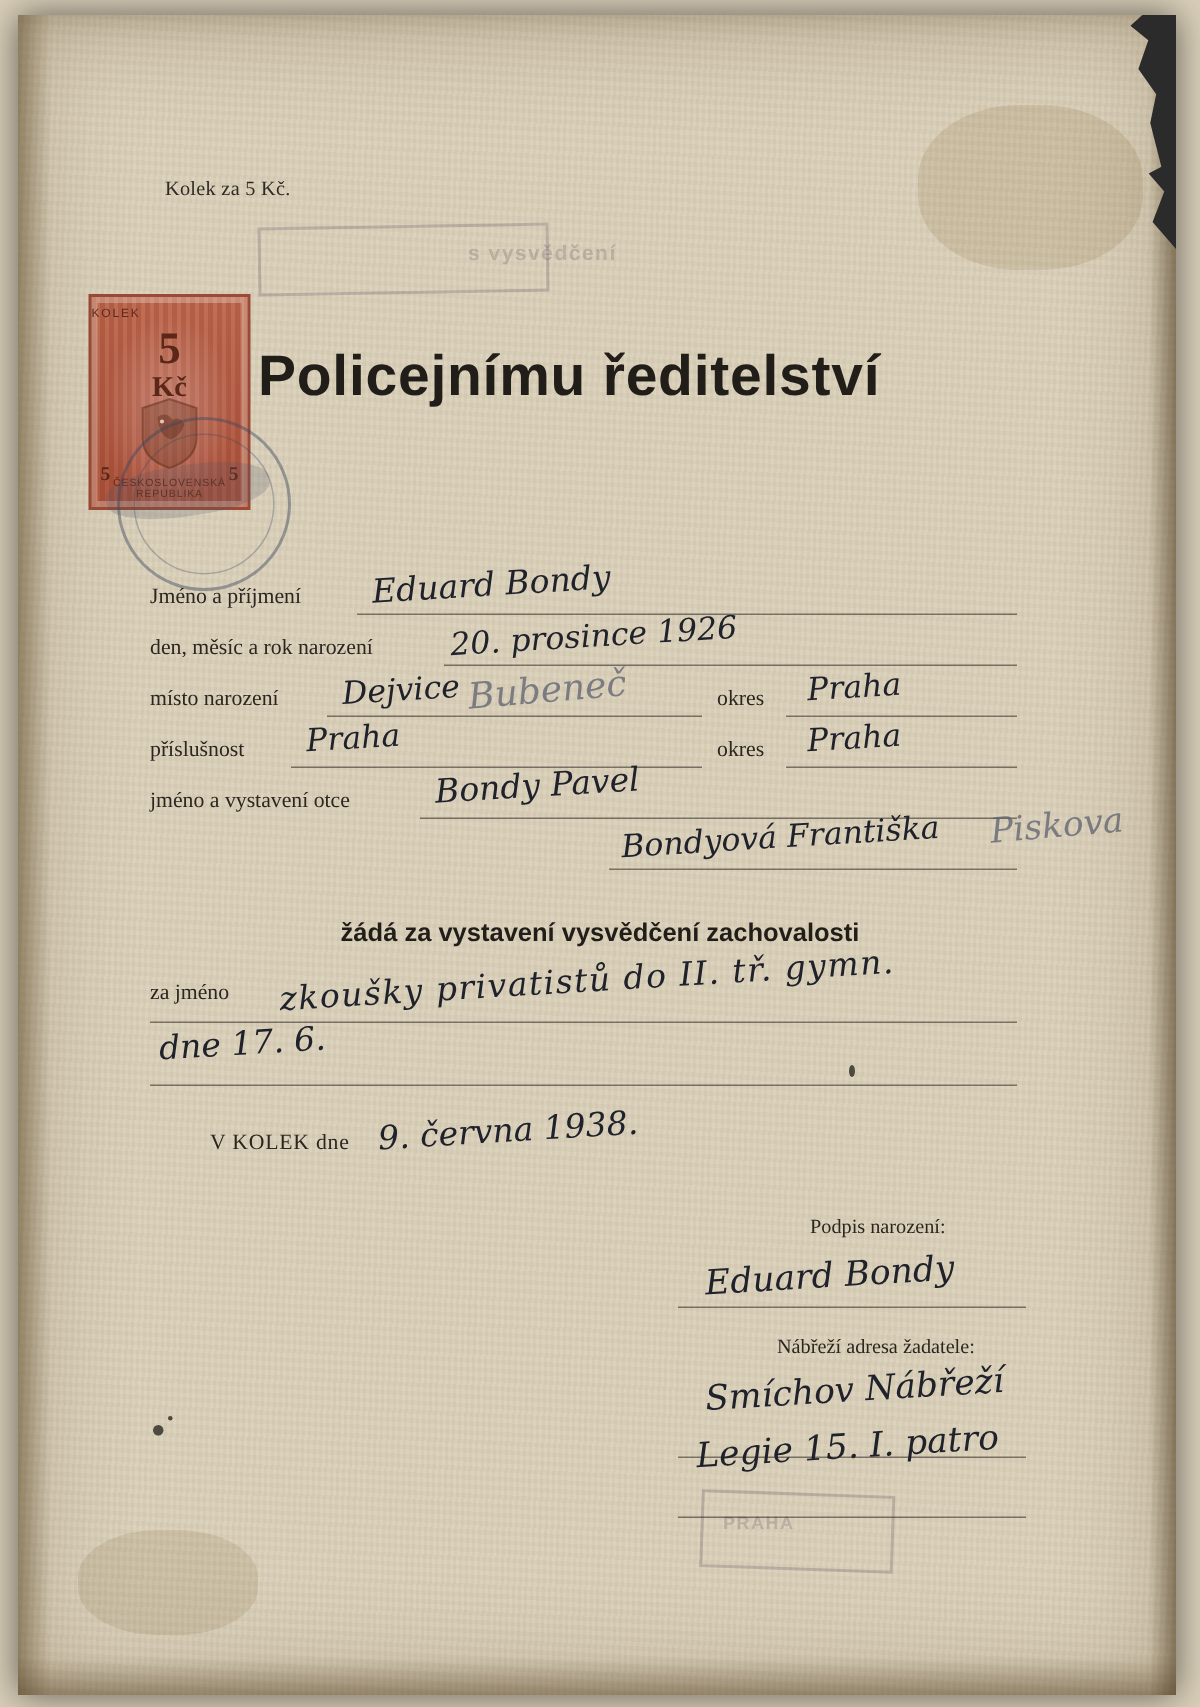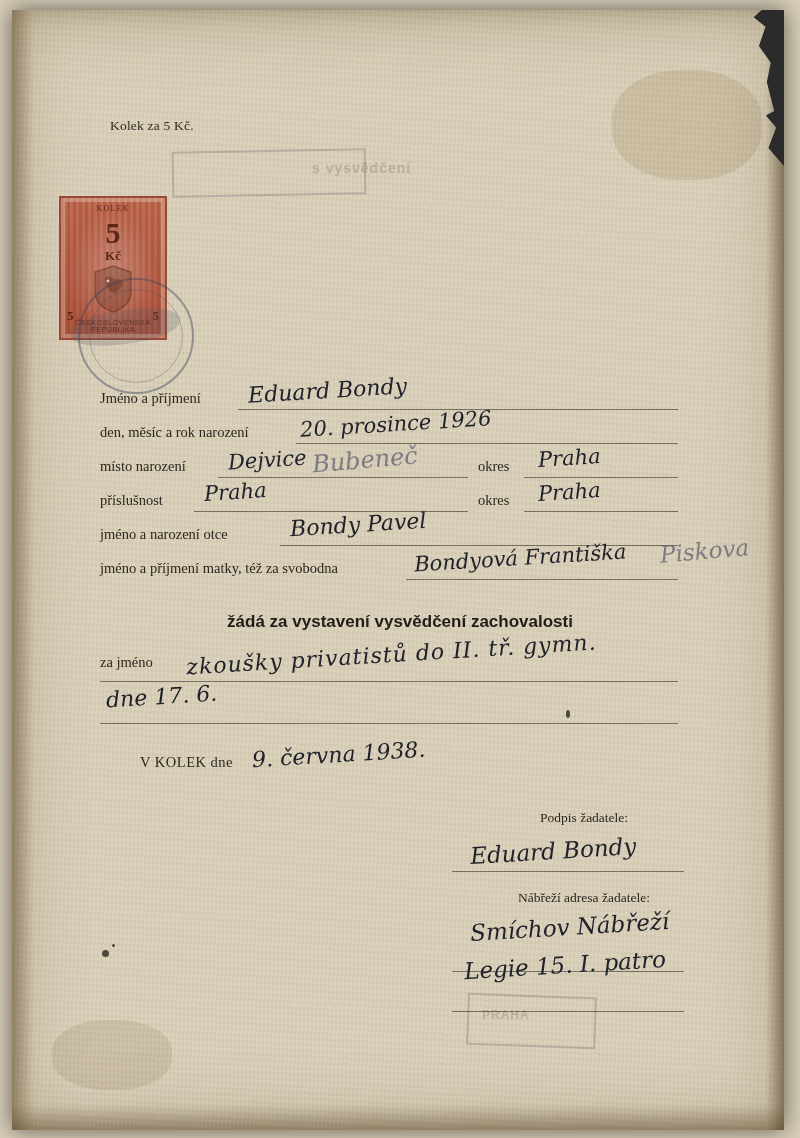--- a/index.html
+++ b/index.html
@@ -122,44 +122,43 @@
       repeating-linear-gradient(90deg, rgba(155,74,53,0.35) 0 3px, rgba(200,130,110,0.18) 3px 6px),
       linear-gradient(#c06a50, #a94e38);
     box-shadow: inset 0 0 0 4px rgba(240,220,205,0.35);
     overflow: hidden;
   }
   .stamp .label-top {
     position: absolute;
     top: 6px;
     left: 0;
     right: 0;
-    text-align: center;
     font-size: 8px;
     letter-spacing: 1.2px;
     color: #5d2a1c;
-    font-family: Liberation Serif, serif;
+    font-family: Liberation Sans, sans-serif;
   }
   .stamp .value {
     position: absolute;
     top: 18px;
     left: 0;
     right: 0;
     text-align: center;
     font-size: 30px;
     font-weight: bold;
     color: #5a2718;
     font-family: "Liberation Serif", serif;
   }
   .stamp .cur {
     position: absolute;
     top: 50px;
     left: 0;
     right: 0;
     text-align: center;
-    font-size: 13px;
+    font-size: 19px;
     font-weight: bold;
     color: #5a2718;
   }
   .stamp .lion {
     position: absolute;
     left: 50%;
     top: 66px;
     transform: translateX(-50%);
     width: 44px;
     height: 50px;
@@ -345,20 +344,21 @@
       </svg>
       <div class="value2">5</div>
       <div class="value3">5</div>
       <div class="label-bottom">ČESKOSLOVENSKÁ REPUBLIKA</div>
     </div>
     <div class="postmark"></div>
 
     <div class="smudge" style="left:58px; top:300px; width:110px; height:34px; background:rgba(80,86,104,0.22); transform:rotate(-8deg);"></div>
 
     <div class="title">
+      <span class="l1">Policejnímu ředitelství</span>
     </div>
 
     <div class="form">
 
       <div class="row">
         <div class="lbl">Jméno a příjmení</div>
         <div class="rule" style="left:138px; width:440px;"></div>
         <div class="hand ink rot" style="left:148px; top:-4px; font-size:22px;">Eduard Bondy</div>
       </div>
 
@@ -381,27 +381,26 @@
       <div class="row">
         <div class="lbl">příslušnost</div>
         <div class="rule" style="left:94px; width:274px;"></div>
         <div class="lbl right" style="left:378px;">okres</div>
         <div class="rule" style="left:424px; width:154px;"></div>
         <div class="hand ink rot" style="left:104px; top:-4px; font-size:21px;">Praha</div>
         <div class="hand ink rot" style="left:438px; top:-4px; font-size:21px;">Praha</div>
       </div>
 
       <div class="row">
-        <div class="lbl">jméno a narození otce</div>
+        <div class="lbl">jméno a vystavení otce</div>
         <div class="rule" style="left:180px; width:398px;"></div>
         <div class="hand ink rot" style="left:190px; top:-6px; font-size:22px;">Bondy Pavel</div>
       </div>
 
       <div class="row">
-        <div class="lbl">jméno a příjmení matky, též za svobodna</div>
         <div class="rule" style="left:306px; width:272px;"></div>
         <div class="hand ink rot" style="left:314px; top:-6px; font-size:21px;">Bondyová Františka</div>
         <div class="hand pencil rot2" style="left:560px; top:-14px; font-size:23px;">Piskova</div>
       </div>
 
       <div class="row" style="height:52px;">
         <div class="center-line" style="top:26px;">žádá za vystavení vysvědčení zachovalosti</div>
       </div>
 
       <div class="row" style="height:44px;">
@@ -415,21 +414,21 @@
         <div class="hand ink rot" style="left:6px; top:2px; font-size:22px;">dne 17. 6.</div>
         <div class="speck" style="left:466px; top:28px; width:4px; height:8px;"></div>
       </div>
 
       <div class="row" style="height:60px;">
         <div class="lbl" style="left:40px; top:28px; letter-spacing:0.5px;">V KOLEK dne</div>
         <div class="hand ink rot" style="left:152px; top:16px; font-size:22px;">9. června 1938.</div>
       </div>
 
       <div class="row" style="height:170px;">
-        <div class="footer-sign" style="left:440px; top:24px;">Podpis žadatele:</div>
+        <div class="footer-sign" style="left:440px; top:24px;">Podpis narození:</div>
         <div class="hand ink rot" style="left:370px; top:52px; font-size:23px;">Eduard Bondy</div>
         <div class="rule" style="left:352px; width:232px; bottom:84px;"></div>
 
         <div class="footer-sign" style="left:418px; top:104px;">Nábřeží adresa žadatele:</div>
         <div class="hand ink rot" style="left:370px; top:128px; font-size:23px;">Smíchov Nábřeží</div>
       </div>
 
       <div class="row" style="height:50px;">
         <div class="rule" style="left:352px; width:232px; bottom:34px;"></div>
         <div class="hand ink rot" style="left:364px; top:-4px; font-size:23px;">Legie 15. I. patro</div>

